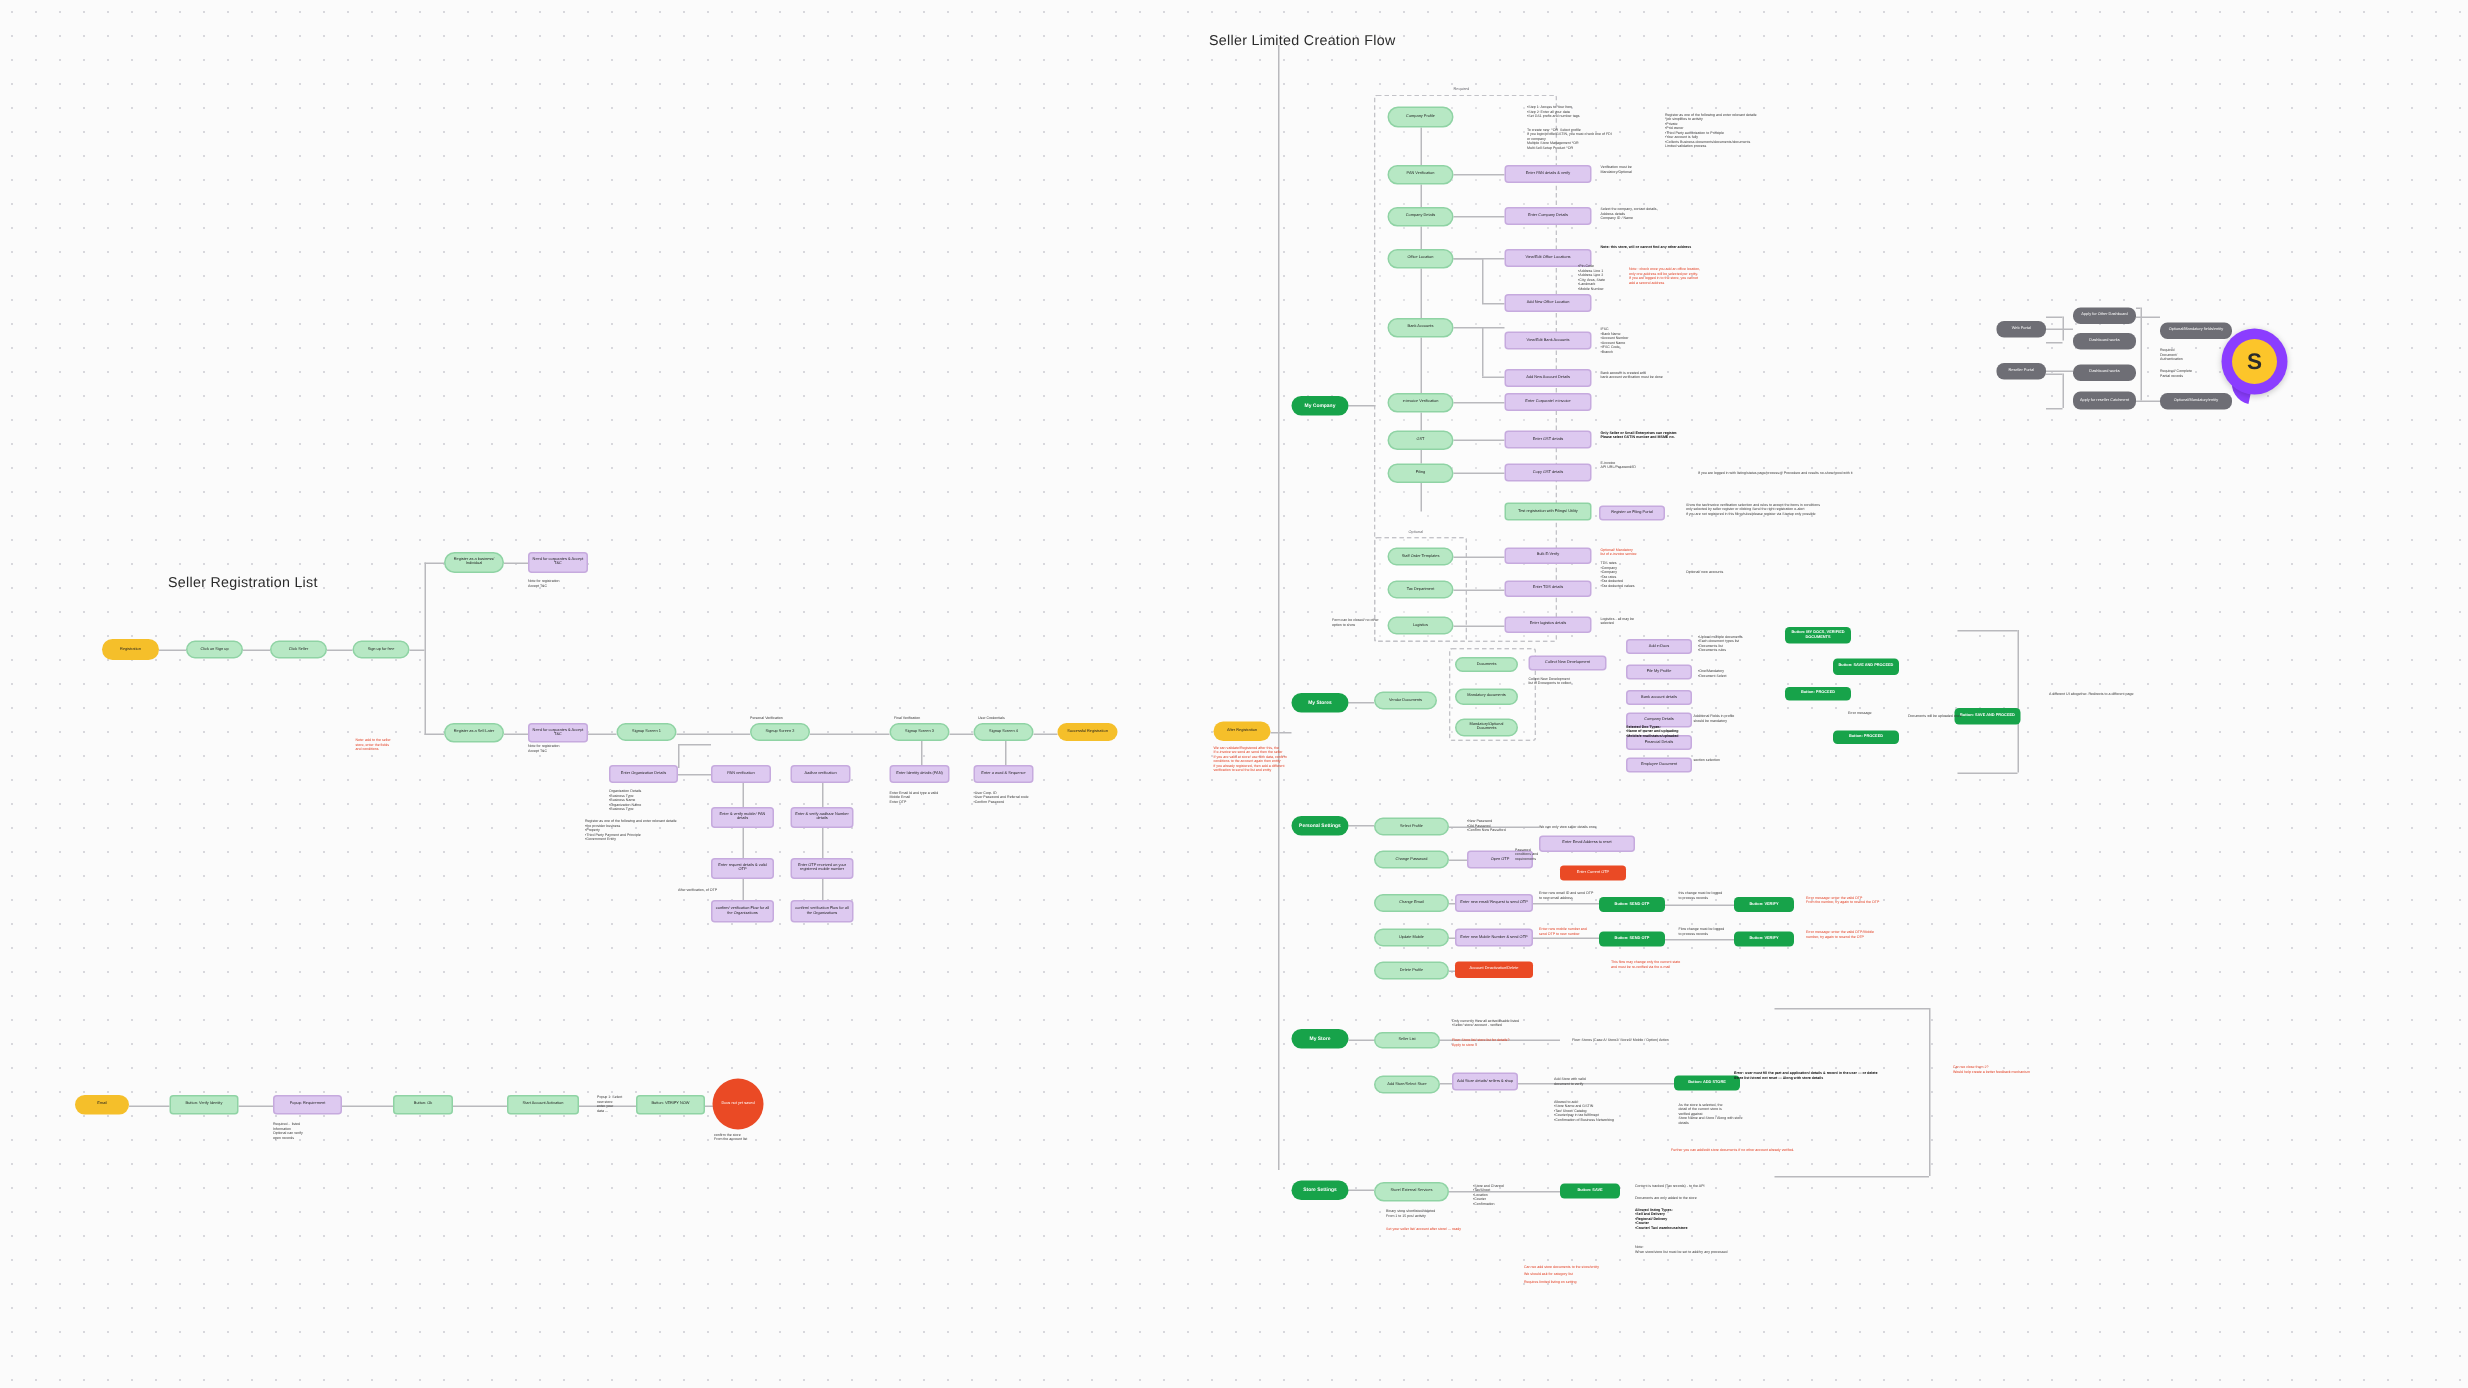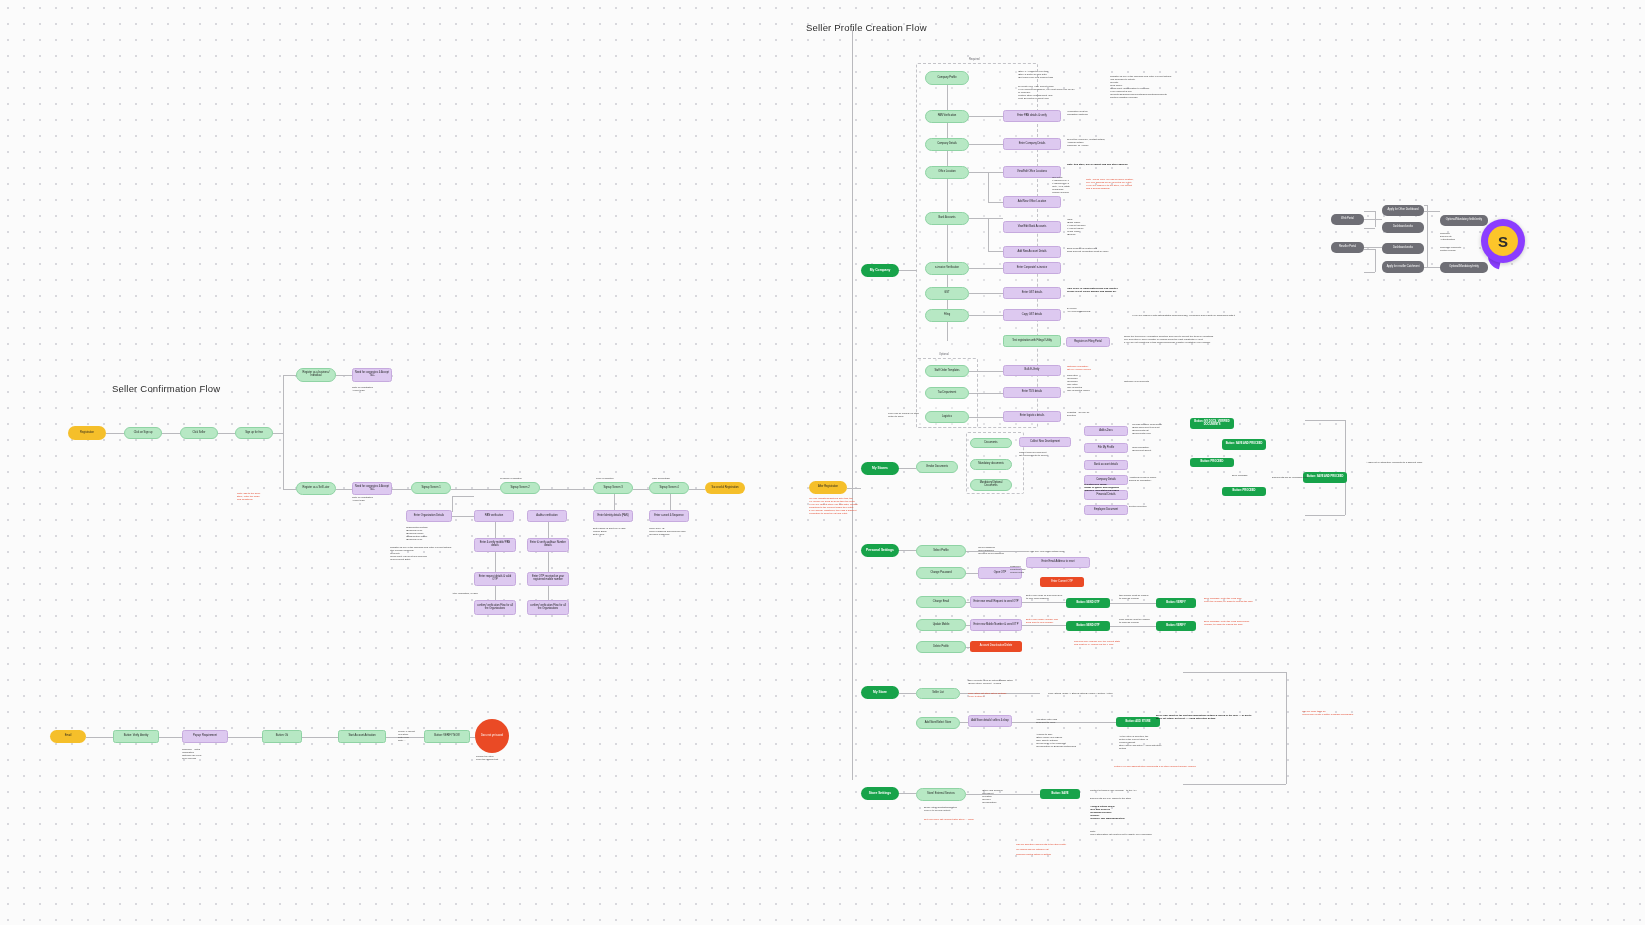--- a/index.html
+++ b/index.html
@@ -669,21 +669,21 @@
     <div class="lbl" style="left: 476px; top: 755px; width: 36px;">confirm the store
 From the account list</div>
     <div class="lbl" style="left: 1440px; top: 232px; width: 30px;">Required
 Document/
 Authentication</div>
     <div class="lbl" style="left: 1440px; top: 246px; width: 30px;">Required/ Complete
 Partial records</div>
     <div class="lbl" style="left: 1496px; top: 232px; width: 26px;">Office/ set
 Virtual</div>
     <div class="lbl" style="left: 1496px; top: 249px; width: 20px;">Case 2</div>
-    <div class="title" style="left: 806px; top: 22px;">Seller Profile Creation Flow</div>
-    <div class="title" style="left: 112px; top: 383px;">Seller Confirmation Flow</div>
+    <div class="title" style="left: 806px; top: 22px;">Seller Limited Creation Flow</div>
+    <div class="title" style="left: 112px; top: 383px;">Seller Registration List</div>
     <div class="cursor-wrap" style="left: 1481px; top: 219px;">
       <div class="cursor-tail"></div>
       <div class="cursor-ring">
         <div class="cursor-av">S</div>
       </div>
     </div>
   </div>
 
 </body></html>

